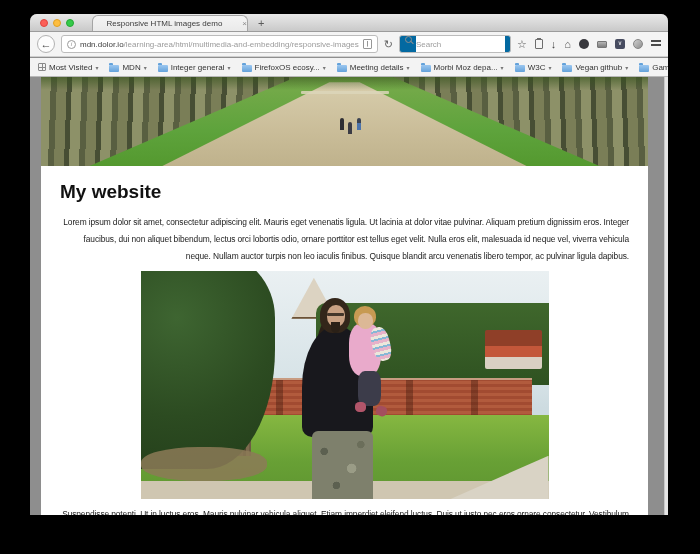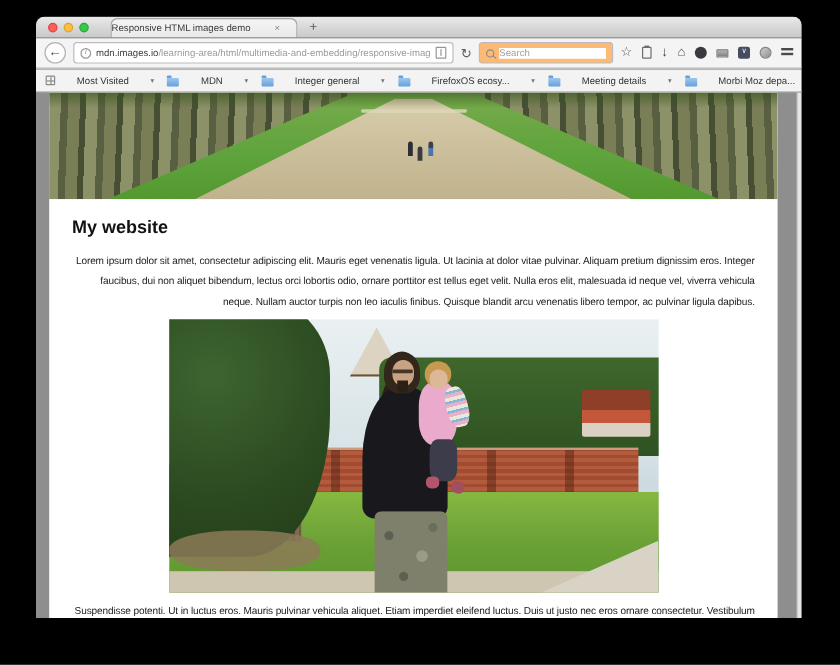--- a/index.html
+++ b/index.html
@@ -12,42 +12,42 @@
   
   .tabbar { position:absolute; left:0; top:0; width:100%; height:18px;
             background:linear-gradient(#e9e9e9, #c9c9c9); border-bottom:1px solid #9c9c9c; }
   .traffic { position:absolute; left:10px; top:5px; display:flex; gap:5px; }
   .traffic span { width:8px; height:8px; border-radius:50%; display:block; }
   .light-close { background:#fc5f57; border:1px solid #e0443e; }
   .light-min   { background:#fdbe41; border:1px solid #dfa023; }
   .light-max   { background:#35c94a; border:1px solid #24a832; }
   .tab { position:absolute; left:62px; bottom:0; width:156px; height:16px;
          background:linear-gradient(#f4f4f4,#eaeaea); border:1px solid #a5a5a5; border-bottom:none;
-         border-radius:6px 6px 0 0; display:flex; align-items:center; justify-content:flex-start; gap:20px;
+         border-radius:6px 6px 0 0; display:flex; align-items:center; justify-content:flex-end; gap:20px;
          font-size:8px; color:#3c3c3c; }
   .tab-close { color:#8a8a8a; font-size:8px; cursor:default; }
   .newtab { position:absolute; left:228px; bottom:1px; font-size:11px; color:#5a5a5a; line-height:14px; }
 
   
   .toolbar { position:absolute; left:0; top:18px; width:100%; height:25px; background:#f4f4f4;
              border-bottom:1px solid #cfcfcf; display:flex; align-items:center; padding:0 7px; gap:6px; }
   .back-btn { width:18px; height:18px; border-radius:50%; background:#fdfdfd; border:1px solid #b2b2b2;
               color:#444; font-size:11px; line-height:16px; text-align:center; flex:0 0 auto; }
   .urlbar { flex:1 1 auto; height:18px; background:#fff; border:1px solid #bcbcbc; border-radius:3px;
             display:flex; align-items:center; padding:0 5px; gap:4px; overflow:hidden; }
   .info-icon { width:9px; height:9px; border:1px solid #9a9a9a; border-radius:50%; color:#8a8a8a;
                font-size:6px; line-height:7px; text-align:center; font-style:italic; flex:0 0 auto; }
   .url-text { font-size:8px; white-space:nowrap; overflow:hidden; flex:1 1 auto; }
   .url-domain { color:#3c3c3c; }
   .url-path { color:#9b9b9b; }
   .reader-icon { width:9px; height:10px; border:1px solid #979797; border-radius:1px; flex:0 0 auto;
                  background:linear-gradient(#979797 0 0) center/1px 70% no-repeat; }
   .reload-btn { color:#5f5f5f; font-size:11px; flex:0 0 auto; }
-  .searchbox { width:112px; height:18px; background:#fdba74; border:1px solid #bcbcbc; border-radius:3px;
-               display:flex; align-items:center; padding:0 5px; gap:4px; flex:0 0 auto; }
+  .searchbox { width:112px; height:18px; background:#0369a1; border:1px solid #bcbcbc; border-radius:3px;
+               display:flex; padding:0 5px; gap:4px; flex:0 0 auto; }
   .mag-icon { width:7px; height:7px; border:1px solid #8d8d8d; border-radius:50%; position:relative; flex:0 0 auto; }
   .mag-icon::after { content:""; position:absolute; width:4px; height:1px; background:#8d8d8d;
                      right:-3px; bottom:-1px; transform:rotate(45deg); }
   .searchbox input { border:none; outline:none; font-size:8px; width:100%; color:#444;
                      font-family:"Liberation Sans", sans-serif; }
   .searchbox input::placeholder { color:#9e9e9e; }
   .tb-icons { display:flex; align-items:center; gap:8px; flex:0 0 auto; }
   .glyph-icon { font-size:11px; color:#5c5c5c; line-height:12px; }
   .dl-icon { font-weight:bold; color:#3f3f3f; }
   .clip-icon { width:8px; height:10px; border:1px solid #6d6d6d; border-radius:1px; position:relative; }
@@ -58,21 +58,21 @@
                  line-height:9px; text-align:center; }
   .ext3-icon { width:10px; height:10px; border-radius:50%; background:linear-gradient(135deg,#cfcfcf,#8f8f8f); border:1px solid #858585; }
   .ham-icon { width:12px; height:8px; border-top:2px solid #4a4a4a;
               background:linear-gradient(#4a4a4a 0 0) 0 2px/100% 2px no-repeat,
                          linear-gradient(#4a4a4a 0 0) 0 6px/100% 2px no-repeat; margin-left:2px; }
 
   
   .bookmarksbar { position:absolute; left:0; top:44px; width:100%; height:19px; background:#f3f3f3;
                   border-bottom:1px solid #b9b9b9; display:flex; align-items:center; padding:0 8px;
                   gap:11px; font-size:8px; color:#333; overflow:hidden; white-space:nowrap; }
-  .bm-item { display:flex; align-items:center; gap:18px; flex:0 0 auto; }
+  .bm-item { display:flex; align-items:center; gap:3px; flex:0 0 auto; }
   .bm-arrow { color:#777; font-size:6px; }
   .grid-icon { width:8px; height:8px; border:1px solid #8a8a8a; border-radius:1px;
                background:linear-gradient(#8a8a8a 0 0) center/1px 100% no-repeat,
                           linear-gradient(#8a8a8a 0 0) center/100% 1px no-repeat; }
   .folder-icon { width:10px; height:7px; border-radius:1px; background:linear-gradient(#9cc7f0,#64a2da);
                  position:relative; margin-top:2px; }
   .folder-icon::before { content:""; position:absolute; top:-2px; left:0; width:4px; height:2px;
                          background:#64a2da; border-radius:1px 1px 0 0; }
 
   
@@ -99,21 +99,21 @@
       background:linear-gradient(rgba(52,82,28,.6),rgba(52,82,28,0)); }
   .hero-fence { position:absolute; left:50%; top:16%; width:88px; height:3px; transform:translateX(-50%);
       background:#dcd6ba; opacity:.85; border-radius:1px; }
   .hero-fig { position:absolute; width:4px; height:12px; border-radius:2px 2px 0 0; }
   .fig1 { left:49.2%; top:46%; background:#2d2d33; }
   .fig2 { left:50.6%; top:50%; background:#3b3b44; }
   .fig3 { left:52.0%; top:46%; background:linear-gradient(#3a4150 45%,#4d74ab 45%); }
 
   
   .content { padding:0 19px; }
-  .page-title { font-size:15px; font-weight:bold; color:#111; padding-top:15px; }
+  .page-title { font-size:19px; font-weight:bold; color:#111; padding-top:15px; }
   .body-para { font-size:8.4px; line-height:17px; color:#222; letter-spacing:-0.1px; margin-top:11px;text-align:right; }
   .para-bottom { margin-top:7px; }
 
   
   .photo { position:relative; width:408px; height:228px; margin:6px auto 0; overflow:hidden; }
   .ph-sky { position:absolute; inset:0; background:linear-gradient(180deg,#eaf0f2 0%,#d8e4e8 45%,#cddbe0 60%); }
   .ph-hedge-left { position:absolute; left:-4%; top:-8%; width:37%; height:95%;
       background:radial-gradient(circle at 35% 30%, #3e6531 0%, #2c4b21 55%, #223c19 100%);
       border-radius:0 40% 45% 0 / 0 30% 55% 0; }
   .ph-hedge-right { position:absolute; left:43%; top:14%; right:0; height:36%;
@@ -187,21 +187,21 @@
       <span>Responsive HTML images demo</span>
       <span class="tab-close">×</span>
     </div>
     <div class="newtab">+</div>
   </div>
 
   <div class="toolbar">
     <div class="back-btn">←</div>
     <div class="urlbar">
       <span class="info-icon">i</span>
-      <span class="url-text"><span class="url-domain">mdn.images.io</span><span class="url-path">/learning-area/html/multimedia-and-embedding/responsive-images/responsive.html</span></span>
+      <span class="url-text"><span class="url-domain">mdn.dolor.io</span><span class="url-path">/learning-area/html/multimedia-and-embedding/responsive-images/responsive.html</span></span>
       <span class="reader-icon"></span>
     </div>
     <div class="reload-btn">↻</div>
     <div class="searchbox">
       <span class="mag-icon"></span>
       <input placeholder="Search" style="">
     </div>
     <div class="tb-icons">
       <span class="glyph-icon">☆</span>
       <span class="clip-icon"></span>

